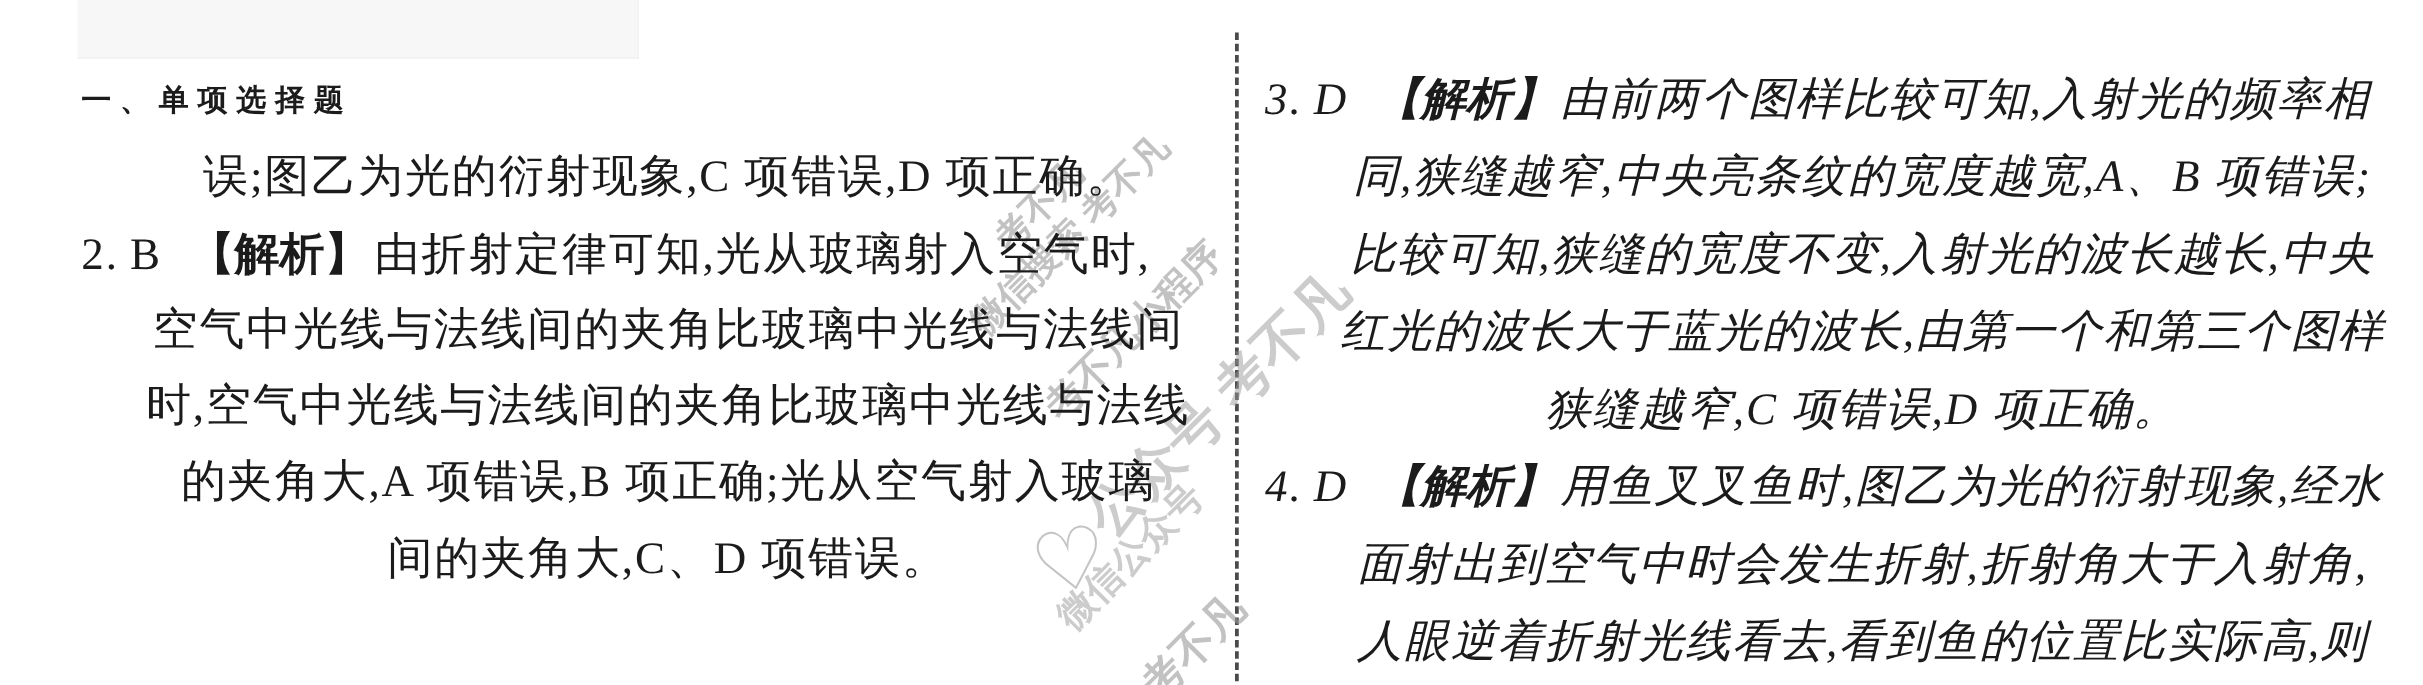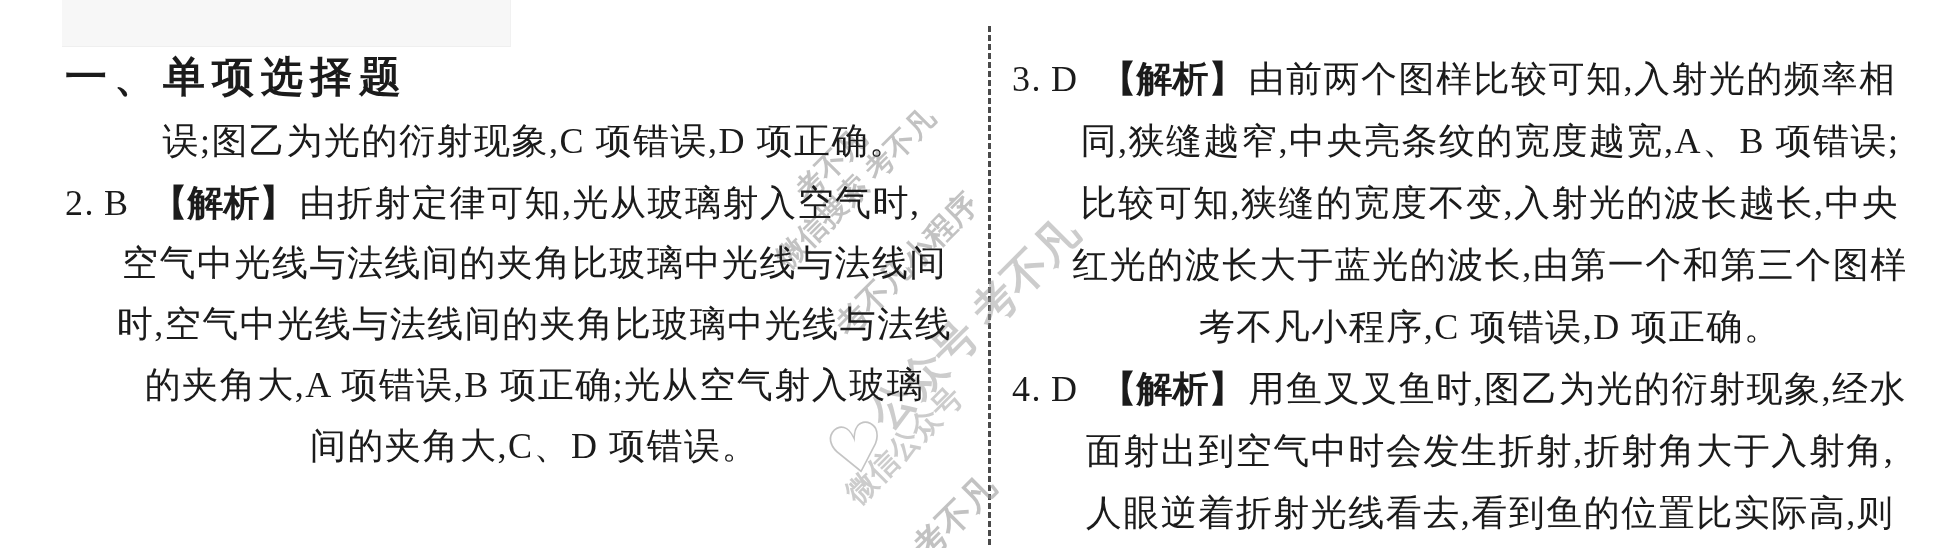--- a/index.html
+++ b/index.html
@@ -14,27 +14,27 @@
     background:#f7f7f7; border-bottom:1px solid #efefef; border-right:1px solid #f1f1f1;
     z-index:0;
   }
   
   #divider {
     position:absolute; left:988px; top:26px; bottom:-6px; width:0;
     border-left:3px dashed #4a4a4a; z-index:1;
   }
   .col { position:absolute; font-size:36px; z-index:2; }
   #left-col  { left:65px;  top:50px; width:915px; }
-  #right-col { left:1012px; top:48px; width:926px; }
+  #right-col { left:1012px; top:48px; width:926px;font-style:italic; }
   .row { white-space:nowrap; letter-spacing:1.5px; }
   #left-col  .row { height:61px; line-height:61px; }
   #right-col .row { height:62px; line-height:62px; }
   .heading {
-    font-family:Liberation Mono, monospace; font-weight:700;
-    font-size:42px; letter-spacing:7px;
+    font-family:Liberation Sans, sans-serif; font-weight:700;
+    font-size:24px; letter-spacing:7px;
   }
   .cont { padding-left:24px;text-align:center; }
   #right-col .cont { padding-left:30px; }
   .num { }
   .ans { margin-left:9px; }
   .mk  {
     font-family:"Liberation Sans", sans-serif; font-weight:700;
     margin:0 4px 0 22px; letter-spacing:0;
   }
   
@@ -88,21 +88,21 @@
     <div class="row cont">间的夹角大,C、D 项错误。</div>
   </div>
 
   <div class="col" id="right-col">
     <div class="row first">
       <span class="num">3.</span><span class="ans">D</span><span class="mk">【解析】</span><span>由前两个图样比较可知,入射光的频率相</span>
     </div>
     <div class="row cont">同,狭缝越窄,中央亮条纹的宽度越宽,A、B 项错误;</div>
     <div class="row cont">比较可知,狭缝的宽度不变,入射光的波长越长,中央</div>
     <div class="row cont">红光的波长大于蓝光的波长,由第一个和第三个图样</div>
-    <div class="row cont">考不凡小程序,C 项错误,D 项正确。</div>
+    <div class="row cont">狭缝越窄,C 项错误,D 项正确。</div>
 
     <div class="row first">
       <span class="num">4.</span><span class="ans">D</span><span class="mk">【解析】</span><span>用鱼叉叉鱼时,图乙为光的衍射现象,经水</span>
     </div>
     <div class="row cont">面射出到空气中时会发生折射,折射角大于入射角,</div>
     <div class="row cont">人眼逆着折射光线看去,看到鱼的位置比实际高,则</div>
   </div>
 
 </div>
 

